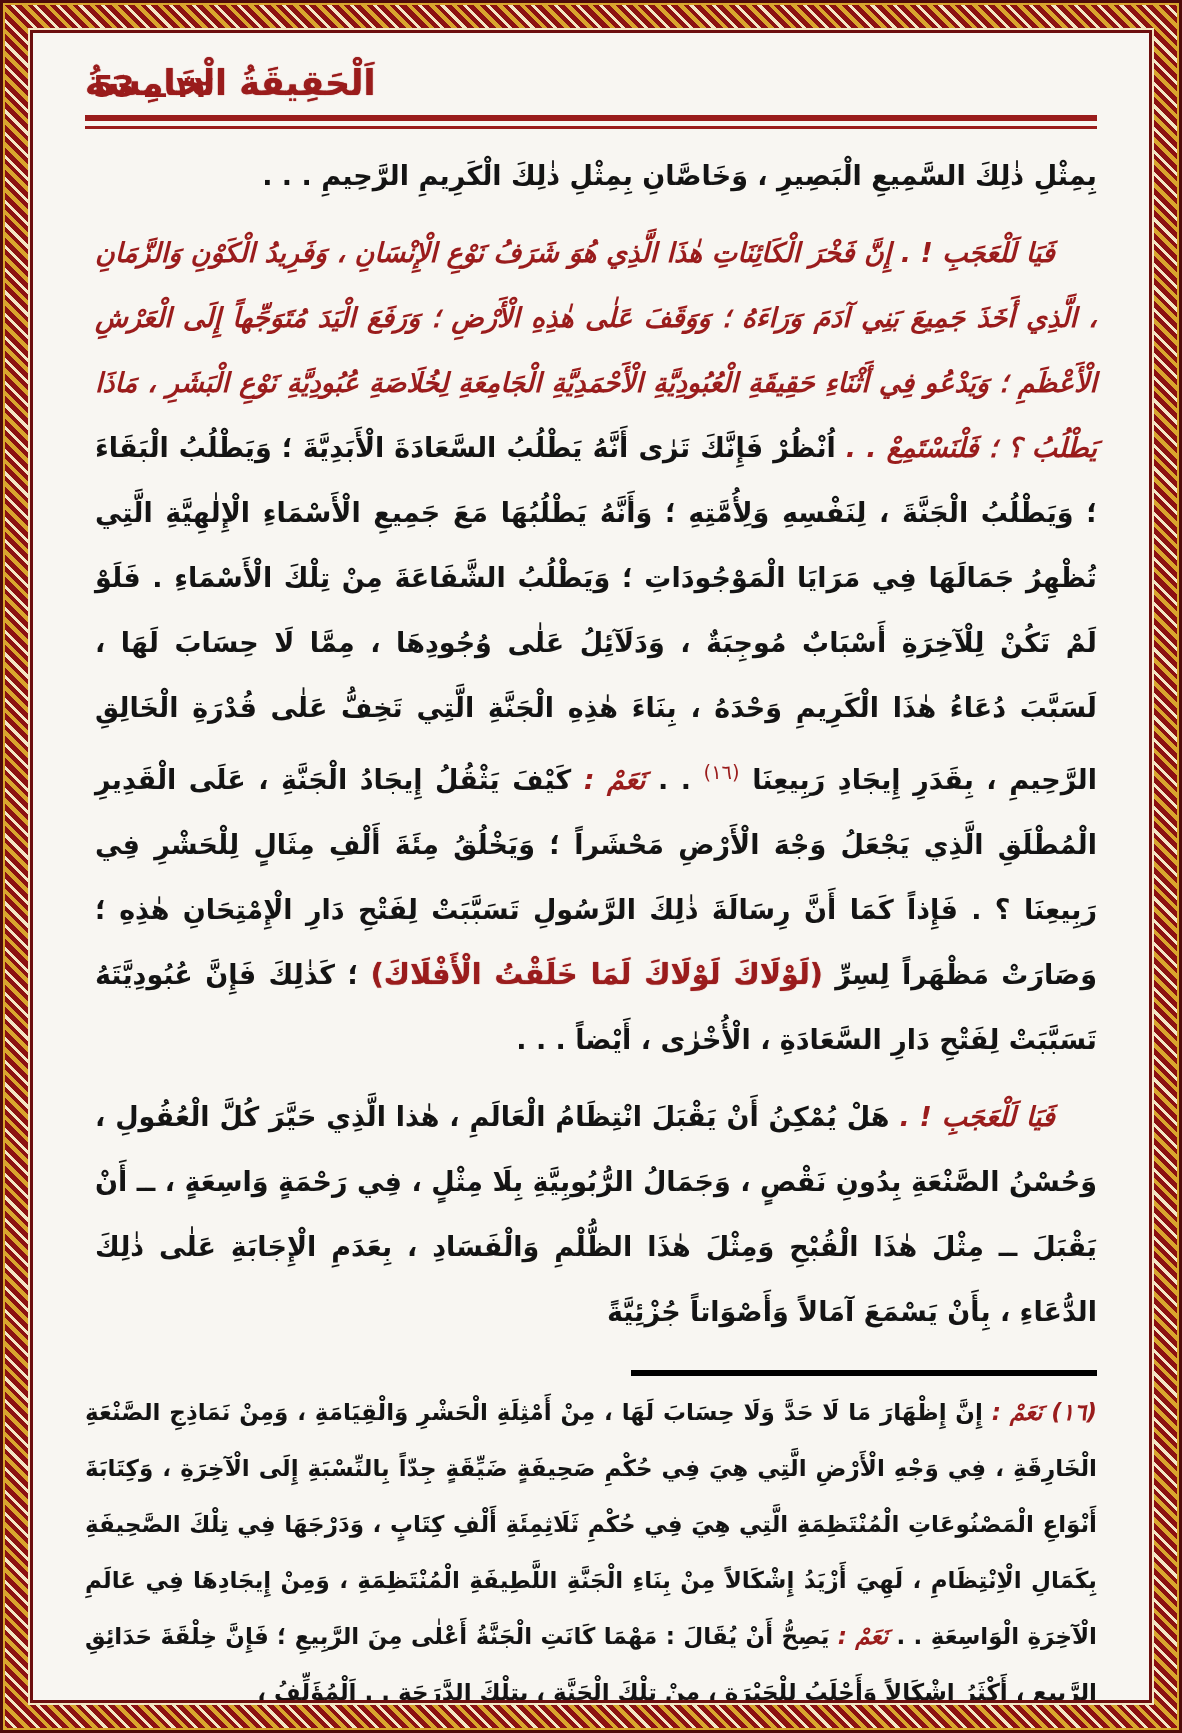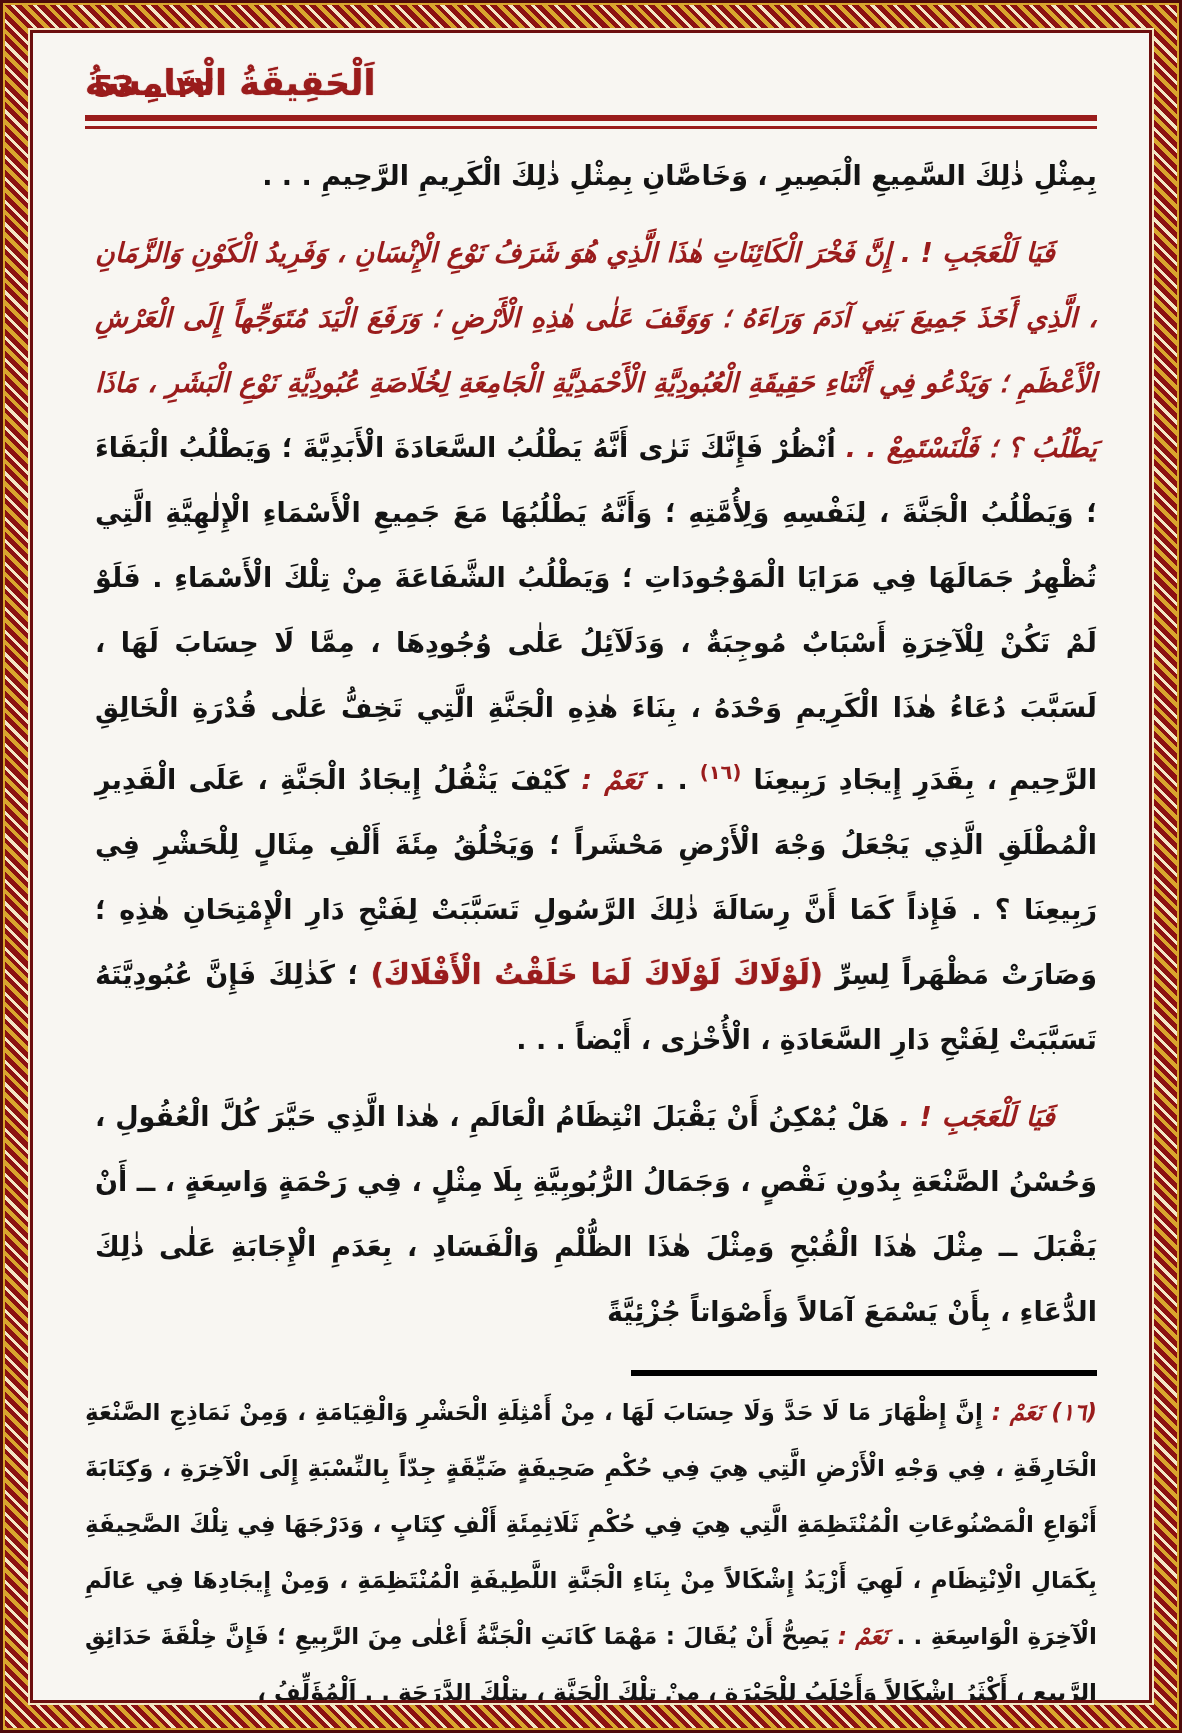--- a/index.html
+++ b/index.html
@@ -32,21 +32,21 @@
   .title-rule{margin-top:12px;border-top:6px solid var(--red);
               border-bottom:3px solid var(--red);height:5px;}
   
   .body-text{margin-top:22px;font-size:27px;font-weight:bold;color:var(--ink);
              line-height:65px;text-align:justify;margin-left:10px;}
   .body-text p{margin:0 0 12px 0;}
   .body-text p.indented{text-indent:42px;}
   .seg-black{color:var(--ink);}
   .seg-red{color:var(--red);font-style:italic;}
   .seg-redbold{color:var(--red);font-size:1.06em;text-shadow:0 0 1px var(--red);}
-  .seg-marker{color:var(--red);font-size:0.72em;vertical-align:super;font-weight:bold;}
+  .seg-marker{color:var(--red);font-size:0.72em;vertical-align:super;font-weight:normal;}
   
   .footnote-separator{margin:26px 0 8px 0;width:46%;height:6px;background:#000;
                       margin-left:auto;margin-right:0;}
   .footnote{font-size:23px;font-weight:bold;color:var(--ink);
             line-height:56px;text-align:justify;}
 </style>
 </head>
 <body>
 
 <div class="page">

